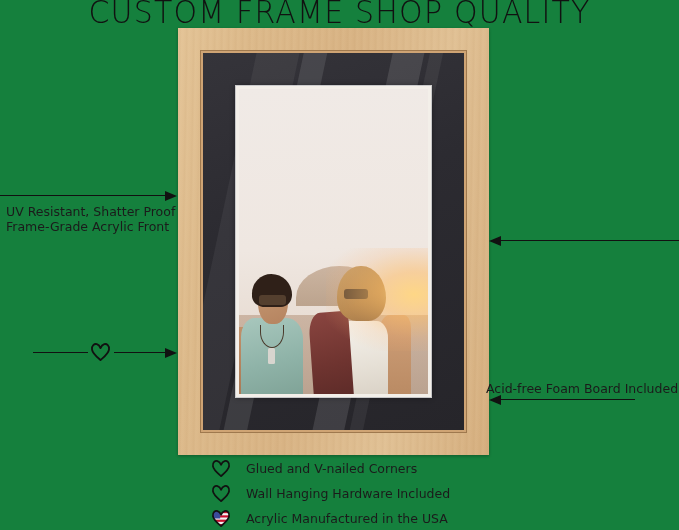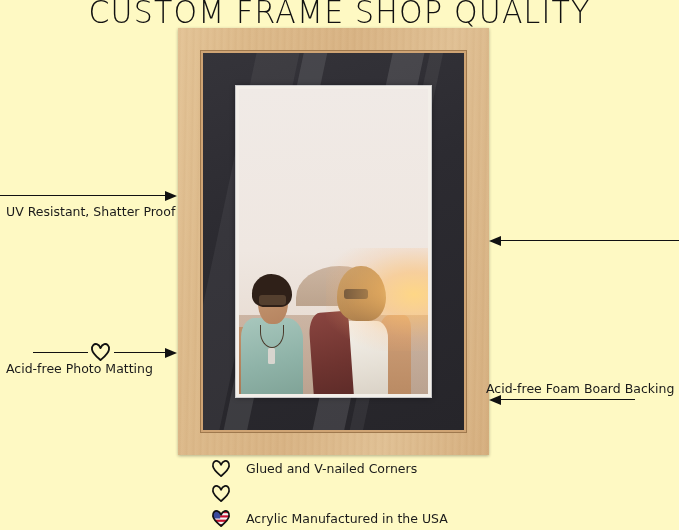--- a/index.html
+++ b/index.html
@@ -7,21 +7,21 @@
     padding: 0;
     background: #ffffff;
   }
   body {
     font-family: "Liberation Sans", sans-serif;
   }
   #stage {
     position: relative;
     width: 679px;
     height: 530px;
-    background: #fef9c3;
+    background: #15803d;
     overflow: hidden;
   }
 
   
   #page-title {
     position: absolute;
     left: 0;
     top: -6px;
     width: 679px;
     text-align: center;
@@ -407,37 +407,37 @@
         <div class="woman-hair"></div>
         <div class="woman-glasses"></div>
         <div class="sun-flare"></div>
       </div>
     </div>
   </div>
 
   <div class="rule" style="left:0px; top:195px; width:166px;"></div>
   <div class="arrow-head right" style="left:165px; top:190.5px;"></div>
   <div class="callout-text" style="left:6px; top:204px;text-align:right;">UV Resistant, Shatter Proof</div>
+  <div class="callout-text" style="left:6px; top:219px;">Frame-Grade Acrylic Front</div>
 
   <div class="rule" style="left:33px; top:352px; width:55px;"></div>
   <div style="position:absolute; left:90px; top:342px;">
     <svg class="heart-svg" width="21" height="20" viewBox="0 0 24 22" aria-hidden="true">
       <path d="M12 20.2 C 11.2 19.2, 3.1 13.4, 2.3 8.2 C 1.6 3.8, 5.0 1.2, 7.8 2.1
                C 9.8 2.7, 11.3 4.6, 12 6.6 C 12.8 4.6, 14.3 2.7, 16.3 2.1
                C 19.1 1.2, 22.4 3.8, 21.7 8.2 C 21.0 13.2, 13.0 19.2, 12 20.2 Z" fill="none" stroke="#111111" stroke-width="2.1" stroke-linejoin="round"></path>
     </svg>
   </div>
   <div class="rule" style="left:114px; top:352px; width:52px;"></div>
   <div class="arrow-head right" style="left:165px; top:347.5px;"></div>
-  <div class="callout-text" style="left:6px; top:361px;">Acid-free Photo Matting</div>
 
   <div class="rule" style="left:501px; top:240px; width:178px;"></div>
   <div class="arrow-head left" style="left:489px; top:235.5px;"></div>
 
-  <div class="callout-text" style="left:486px; top:381px;">Acid-free Foam Board Backing</div>
+  <div class="callout-text" style="left:486px; top:381px;">Acid-free Foam Board Included</div>
   <div class="rule" style="left:501px; top:399px; width:134px;"></div>
   <div class="arrow-head left" style="left:489px; top:394.5px;"></div>
 
   <div id="feature-list">
 
     <div class="feature-row">
       <span class="feature-icon">
         <svg class="heart-svg" width="20" height="19" viewBox="0 0 24 22" aria-hidden="true">
           <path d="M12 20.2 C 11.2 19.2, 3.1 13.4, 2.3 8.2 C 1.6 3.8, 5.0 1.2, 7.8 2.1
                    C 9.8 2.7, 11.3 4.6, 12 6.6 C 12.8 4.6, 14.3 2.7, 16.3 2.1
@@ -448,20 +448,21 @@
     </div>
 
     <div class="feature-row">
       <span class="feature-icon">
         <svg class="heart-svg" width="20" height="19" viewBox="0 0 24 22" aria-hidden="true">
           <path d="M12 20.2 C 11.2 19.2, 3.1 13.4, 2.3 8.2 C 1.6 3.8, 5.0 1.2, 7.8 2.1
                    C 9.8 2.7, 11.3 4.6, 12 6.6 C 12.8 4.6, 14.3 2.7, 16.3 2.1
                    C 19.1 1.2, 22.4 3.8, 21.7 8.2 C 21.0 13.2, 13.0 19.2, 12 20.2 Z" fill="none" stroke="#111111" stroke-width="2.1" stroke-linejoin="round"></path>
         </svg>
       </span>
+      <span class="feature-label">Wall Hanging Hardware Included</span>
     </div>
 
     <div class="feature-row">
       <span class="feature-icon">
         <svg class="heart-svg" width="20" height="19" viewBox="0 0 24 22" aria-hidden="true">
           <defs>
             <clipPath id="heartClip">
               <path d="M12 20.2 C 11.2 19.2, 3.1 13.4, 2.3 8.2 C 1.6 3.8, 5.0 1.2, 7.8 2.1
                        C 9.8 2.7, 11.3 4.6, 12 6.6 C 12.8 4.6, 14.3 2.7, 16.3 2.1
                        C 19.1 1.2, 22.4 3.8, 21.7 8.2 C 21.0 13.2, 13.0 19.2, 12 20.2 Z"></path>

